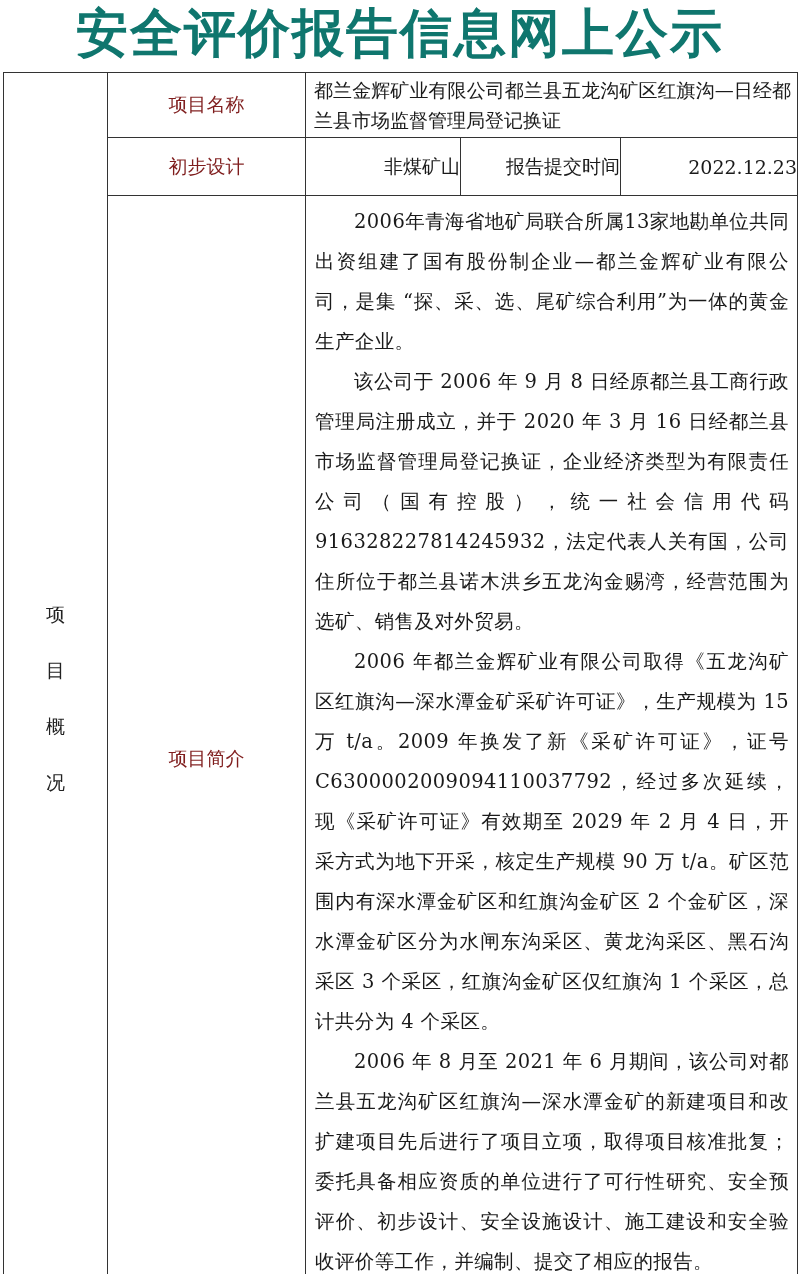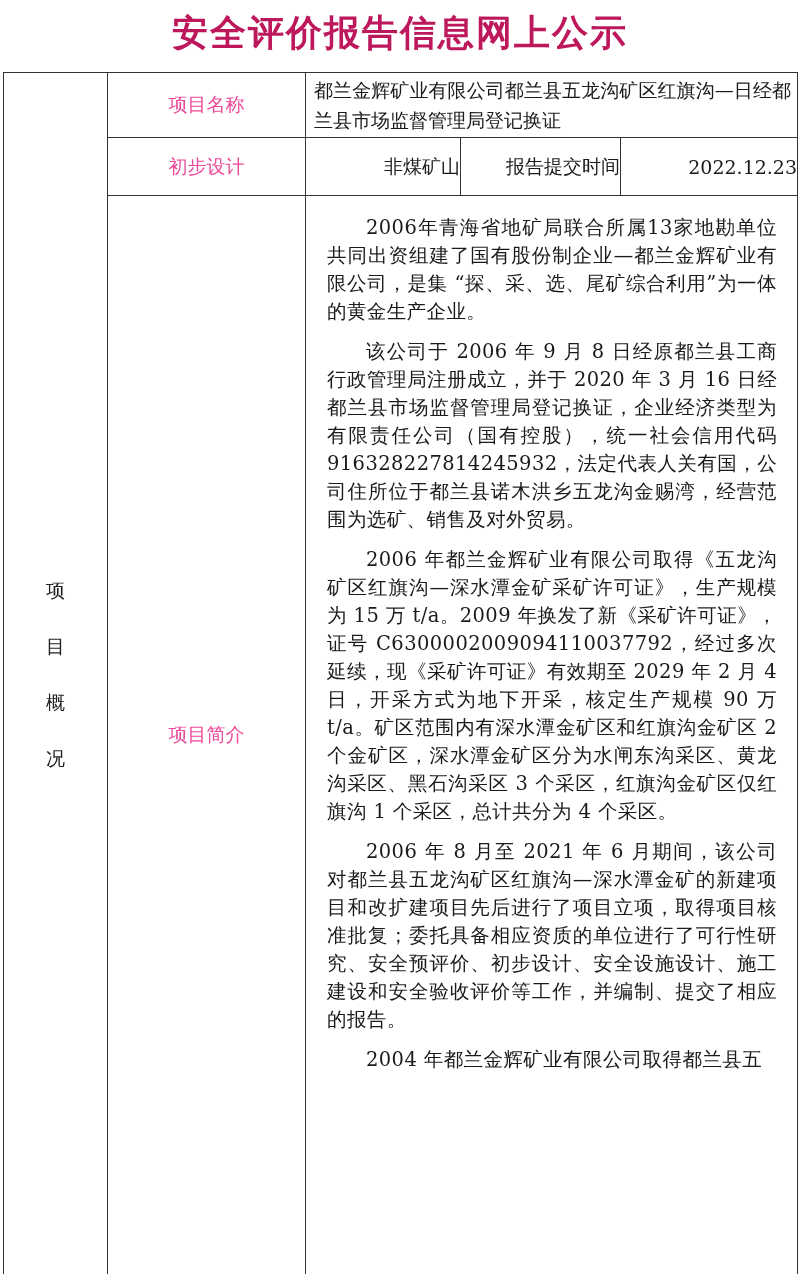--- a/index.html
+++ b/index.html
@@ -5,46 +5,46 @@
   html, body { margin: 0; padding: 0; background: #ffffff; }
   body {
     width: 800px; height: 1274px; overflow: hidden; position: relative;
     color: #1a1a1a;
     font-family: "DejaVu Serif", "Liberation Serif", serif;
   }
   .title {
     position: absolute; left: 0; top: 0; width: 800px; height: 70px;
     text-align: center; line-height: 66px;
     font-family: "DejaVu Sans", "Liberation Sans", sans-serif;
-    font-size: 36px; font-weight: bold; letter-spacing: 2px; color: #be185d;
+    font-size: 52px; font-weight: bold; letter-spacing: 2px; color: #0f766e;
   }
   table.info {
     position: absolute; left: 3px; top: 72px; width: 794px; height: 1203px;
     border-collapse: collapse; table-layout: fixed;
   }
   table.info td {
     border: 1.5px solid #333;
     padding: 0;
     font-size: 19px;
     vertical-align: middle;
   }
-  .label { text-align: center; color: #ec4899; }
+  .label { text-align: center; color: #7f1d1d; }
   .section-label {
     text-align: center; font-size: 26px; line-height: 56px; color: #222;
   }
   .section-label span { display: block; }
   .name-cell { padding: 2px 6px 2px 8px !important; line-height: 30px; font-size: 19.5px; text-align: justify; }
   .center { text-align: right; }
   .desc-cell {
     vertical-align: top !important;
     padding: 6px 8px 0 9px !important;
     overflow: hidden;
   }
   .desc-cell p {
-    margin: 12px; font-size: 19.5px; line-height: 28px;
+    margin: 0; font-size: 19.5px; line-height: 40px;
     text-indent: 2em; text-align: justify; letter-spacing: 0.4px;
   }
 </style>
 </head>
 <body>
 
 <div class="title">安全评价报告信息网上公示</div>
 
 <table class="info">
   <colgroup>

